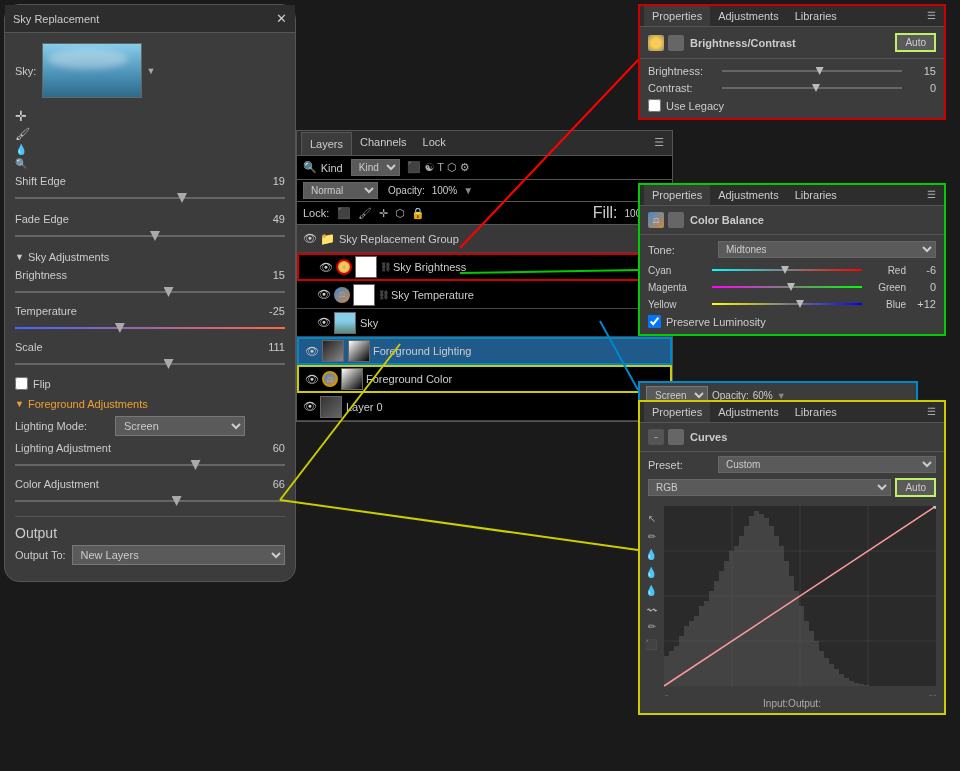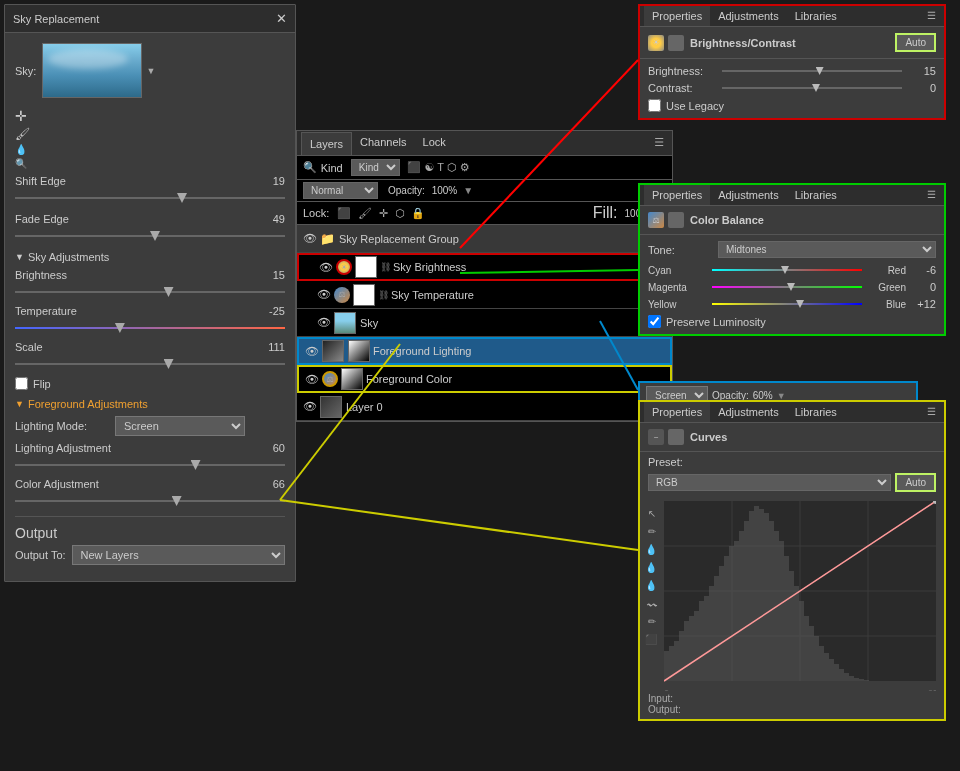--- a/index.html
+++ b/index.html
@@ -15,21 +15,21 @@
     }
 
     
     .sky-replacement {
       position: absolute;
       left: 4px;
       top: 4px;
       width: 292px;
       background: #3c3c3c;
       border: 1px solid #555;
-      border-radius: 1px;
+      border-radius: 15px;
     }
     .dialog-titlebar {
       background: #2d2d2d;
       padding: 6px 8px;
       display: flex;
       justify-content: space-between;
       align-items: center;
       border-bottom: 1px solid #555;
     }
     .dialog-title {
@@ -471,21 +471,20 @@
     }
     .curves-main {
       display: flex;
     }
     .curves-io-row {
       display: flex;
       padding: 2px 8px 4px;
       font-size: 10px;
       color: #aaa;
       justify-content: center;
-      flex-direction: column;
     }
 
     
     .connection-lines {
       position: absolute;
       top: 0; left: 0;
       width: 100%; height: 100%;
       pointer-events: none;
     }
 
@@ -844,20 +843,23 @@
     <div class="props-menu-btn">☰</div>
   </div>
   <div class="props-header">
     <div class="props-icon" style="background:#555;">~</div>
     <div class="props-icon" style="background:#666; margin-right:6px;"></div>
     <span class="props-title">Curves</span>
   </div>
   <div class="props-body" style="padding:4px 8px;">
     <div class="props-row">
       <span class="props-row-label">Preset:</span>
+      <select class="mode-select" style="flex:1;">
+        <option>Custom</option>
+      </select>
     </div>
     <div class="props-row" style="margin-top:4px;">
       <select class="mode-select" style="flex:1;">
         <option>RGB</option>
       </select>
       <button class="props-auto-btn" style="margin-left:4px;">Auto</button>
     </div>
   </div>
 
   <div class="curves-main">

